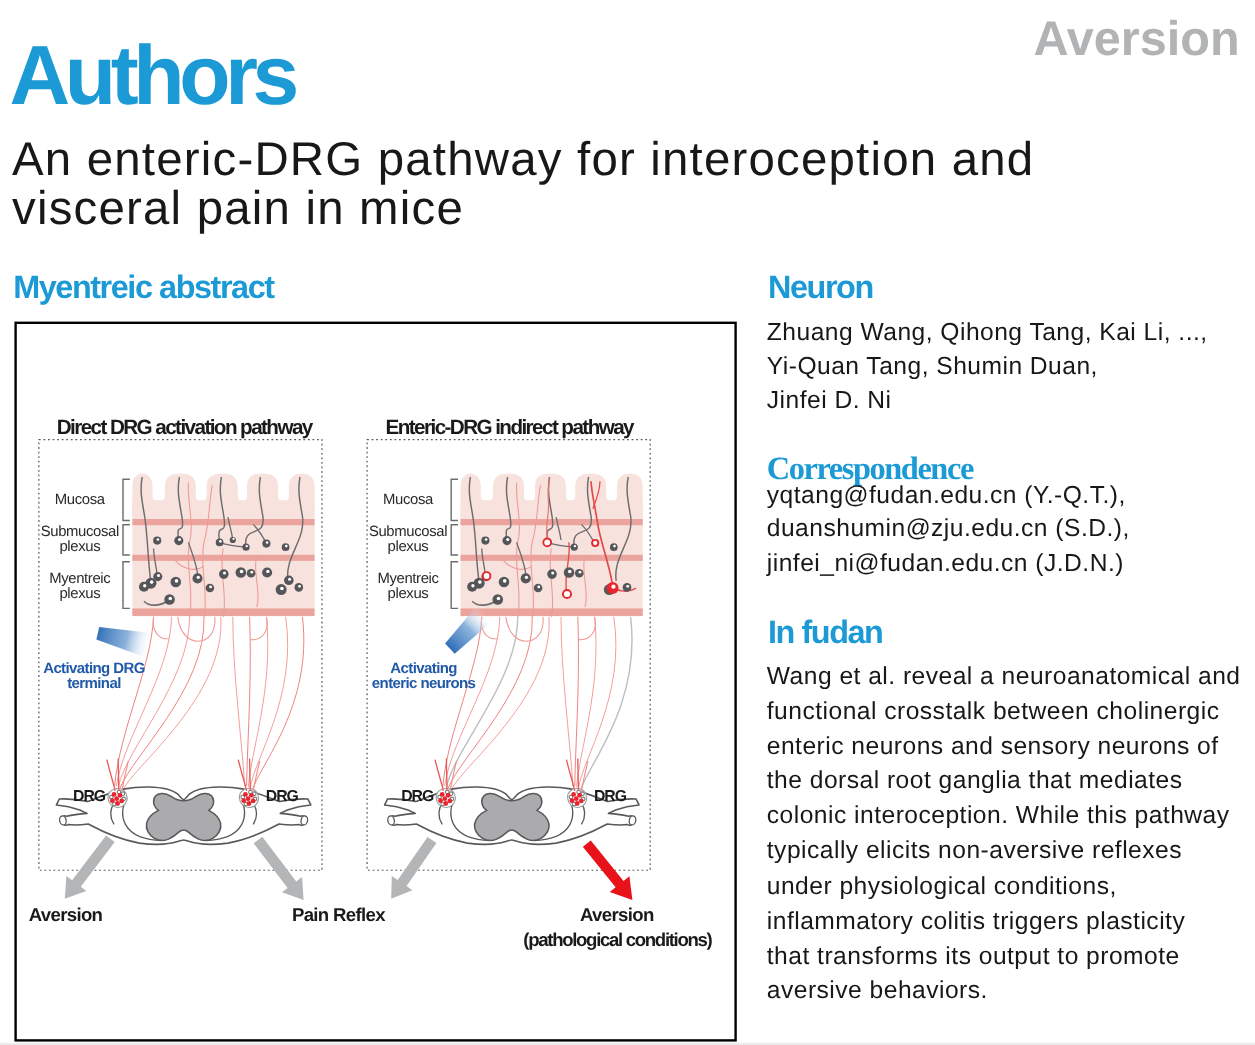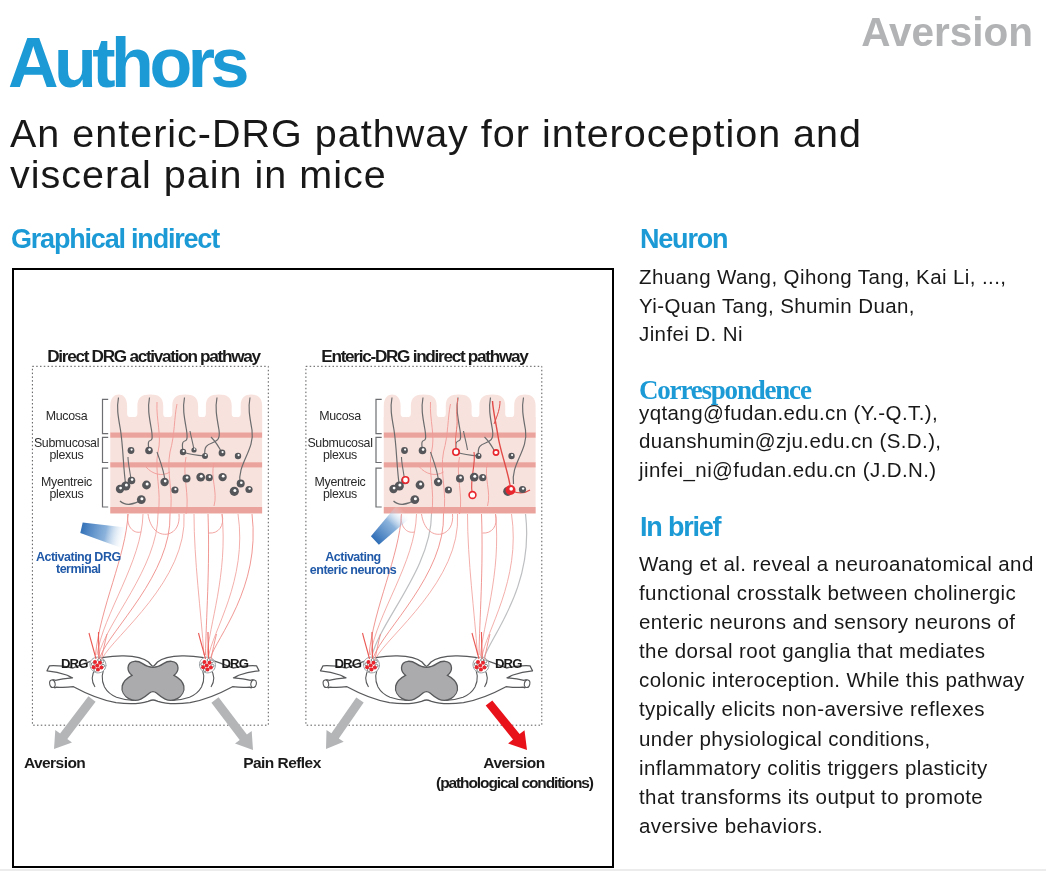--- a/index.html
+++ b/index.html
@@ -2,26 +2,26 @@
 <html><head><meta charset="utf-8"><style>
 * { margin:0; padding:0; box-sizing:border-box; }
 html,body { width:1046px; height:871px; background:#fff; overflow:hidden;
   font-family:"Liberation Sans", sans-serif; }
 .abs { position:absolute; }
 </style></head>
 <body>
 <div class="abs" style="right:13px;top:11.6px;font-size:40.5px;font-weight:bold;color:#b1b3b5;line-height:40.5px;">Aversion</div>
 <div class="abs" style="left:8px;top:28.1px;font-size:70px;font-weight:bold;color:#1b9ad6;line-height:70px;letter-spacing:-4.5px;">Authors</div>
 <div class="abs" style="left:10px;top:112.9px;font-size:39.5px;font-weight:normal;color:#181818;line-height:41.6px;letter-spacing:1.0px;">An enteric-DRG pathway for interoception and<br>visceral pain in mice</div>
-<div class="abs" style="left:11px;top:225.7px;font-size:27px;font-weight:bold;color:#1b9ad6;line-height:27px;letter-spacing:-1.2px;">Graphical indirect</div>
+<div class="abs" style="left:11px;top:225.7px;font-size:27px;font-weight:bold;color:#1b9ad6;line-height:27px;letter-spacing:-1.2px;">Myentreic abstract</div>
 <div class="abs" style="left:640px;top:225.7px;font-size:27px;font-weight:bold;color:#1b9ad6;line-height:27px;letter-spacing:-1.2px;">Neuron</div>
 <div class="abs" style="left:639px;top:263.3px;font-size:20.5px;color:#181818;line-height:28.4px;letter-spacing:0.4px;">Zhuang Wang, Qihong Tang, Kai Li, ...,<br>Yi-Quan Tang, Shumin Duan,<br>Jinfei D. Ni</div>
 <div class="abs" style="left:639px;top:376.5px;font-size:27px;font-weight:bold;color:#1b9ad6;line-height:27px;letter-spacing:-1.2px;font-family:Liberation Serif, serif;">Correspondence</div>
 <div class="abs" style="left:639px;top:399px;font-size:20.5px;color:#181818;line-height:28.4px;letter-spacing:0.4px;">yqtang@fudan.edu.cn (Y.-Q.T.),<br>duanshumin@zju.edu.cn (S.D.),<br>jinfei_ni@fudan.edu.cn (J.D.N.)</div>
-<div class="abs" style="left:640px;top:513.6px;font-size:27px;font-weight:bold;color:#1b9ad6;line-height:27px;letter-spacing:-1.2px;">In brief</div>
+<div class="abs" style="left:640px;top:513.6px;font-size:27px;font-weight:bold;color:#1b9ad6;line-height:27px;letter-spacing:-1.2px;">In fudan</div>
 <div class="abs" style="left:639px;top:549px;font-size:20.5px;color:#181818;line-height:29.1px;letter-spacing:0.4px;">Wang et al. reveal a neuroanatomical and<br>functional crosstalk between cholinergic<br>enteric neurons and sensory neurons of<br>the dorsal root ganglia that mediates<br>colonic interoception. While this pathway<br>typically elicits non-aversive reflexes<br>under physiological conditions,<br>inflammatory colitis triggers plasticity<br>that transforms its output to promote<br>aversive behaviors.</div>
 <div class="abs" style="left:11.5px;top:268px;width:602px;height:600px;border:2px solid #000;"></div>
 <div class="abs" style="left:0;top:869px;width:1046px;height:2px;background:#ececec;"></div>
 <svg width="1046" height="871" viewBox="0 0 1046 871" style="position:absolute;left:0;top:0">
     <defs>
       <linearGradient id="wgL" x1="80" y1="528" x2="126" y2="538" gradientUnits="userSpaceOnUse">
         <stop offset="0" stop-color="#2e6db6"></stop>
         <stop offset="0.55" stop-color="#6e9fd2" stop-opacity="0.8"></stop>
         <stop offset="1" stop-color="#ffffff" stop-opacity="0"></stop>
       </linearGradient>

